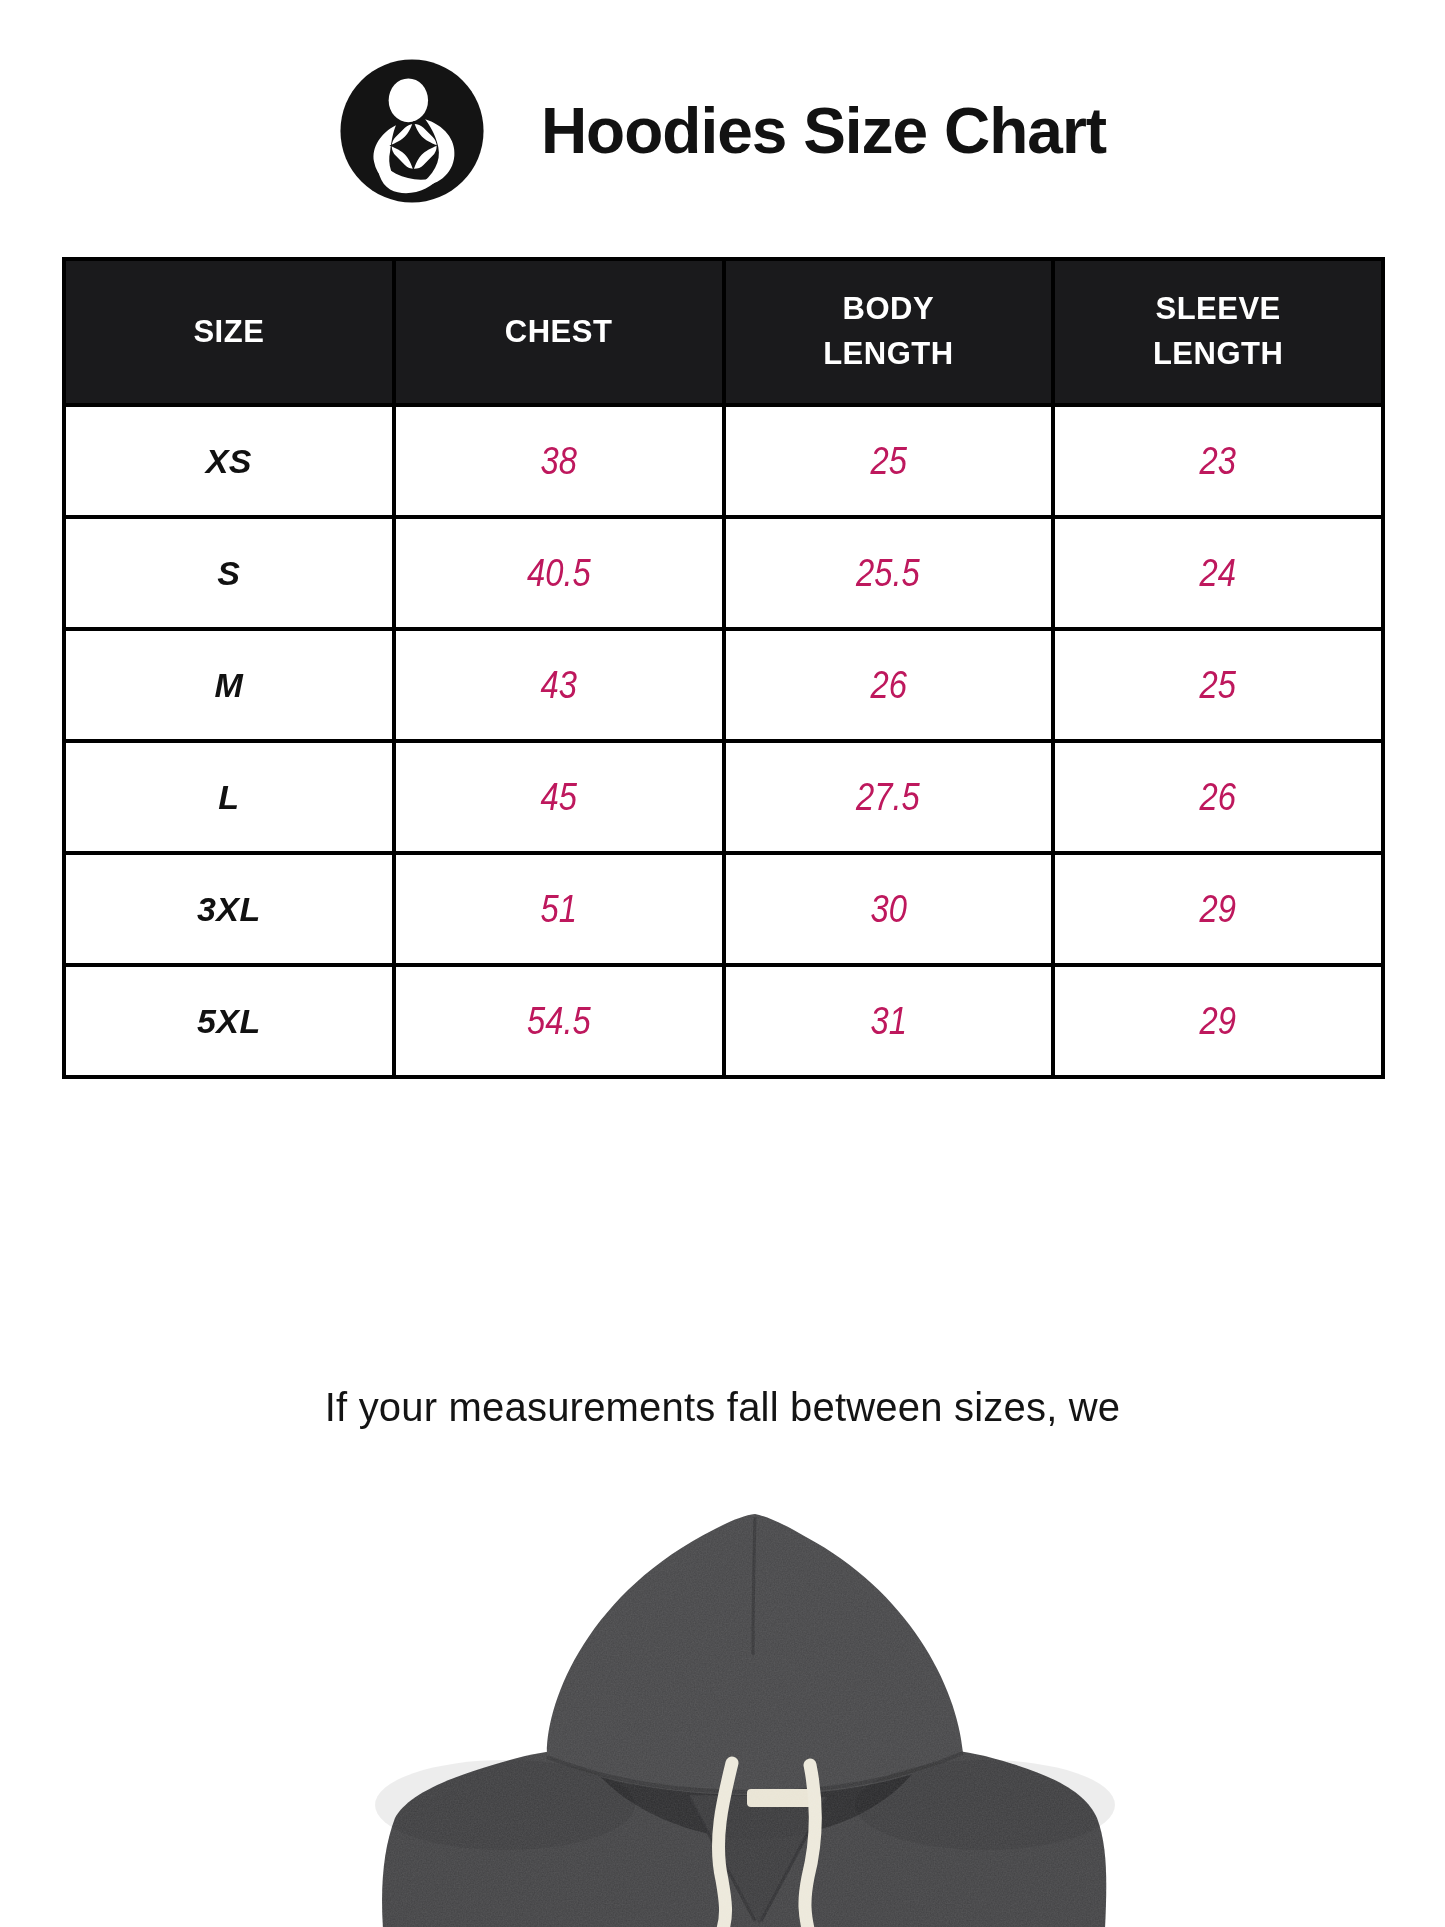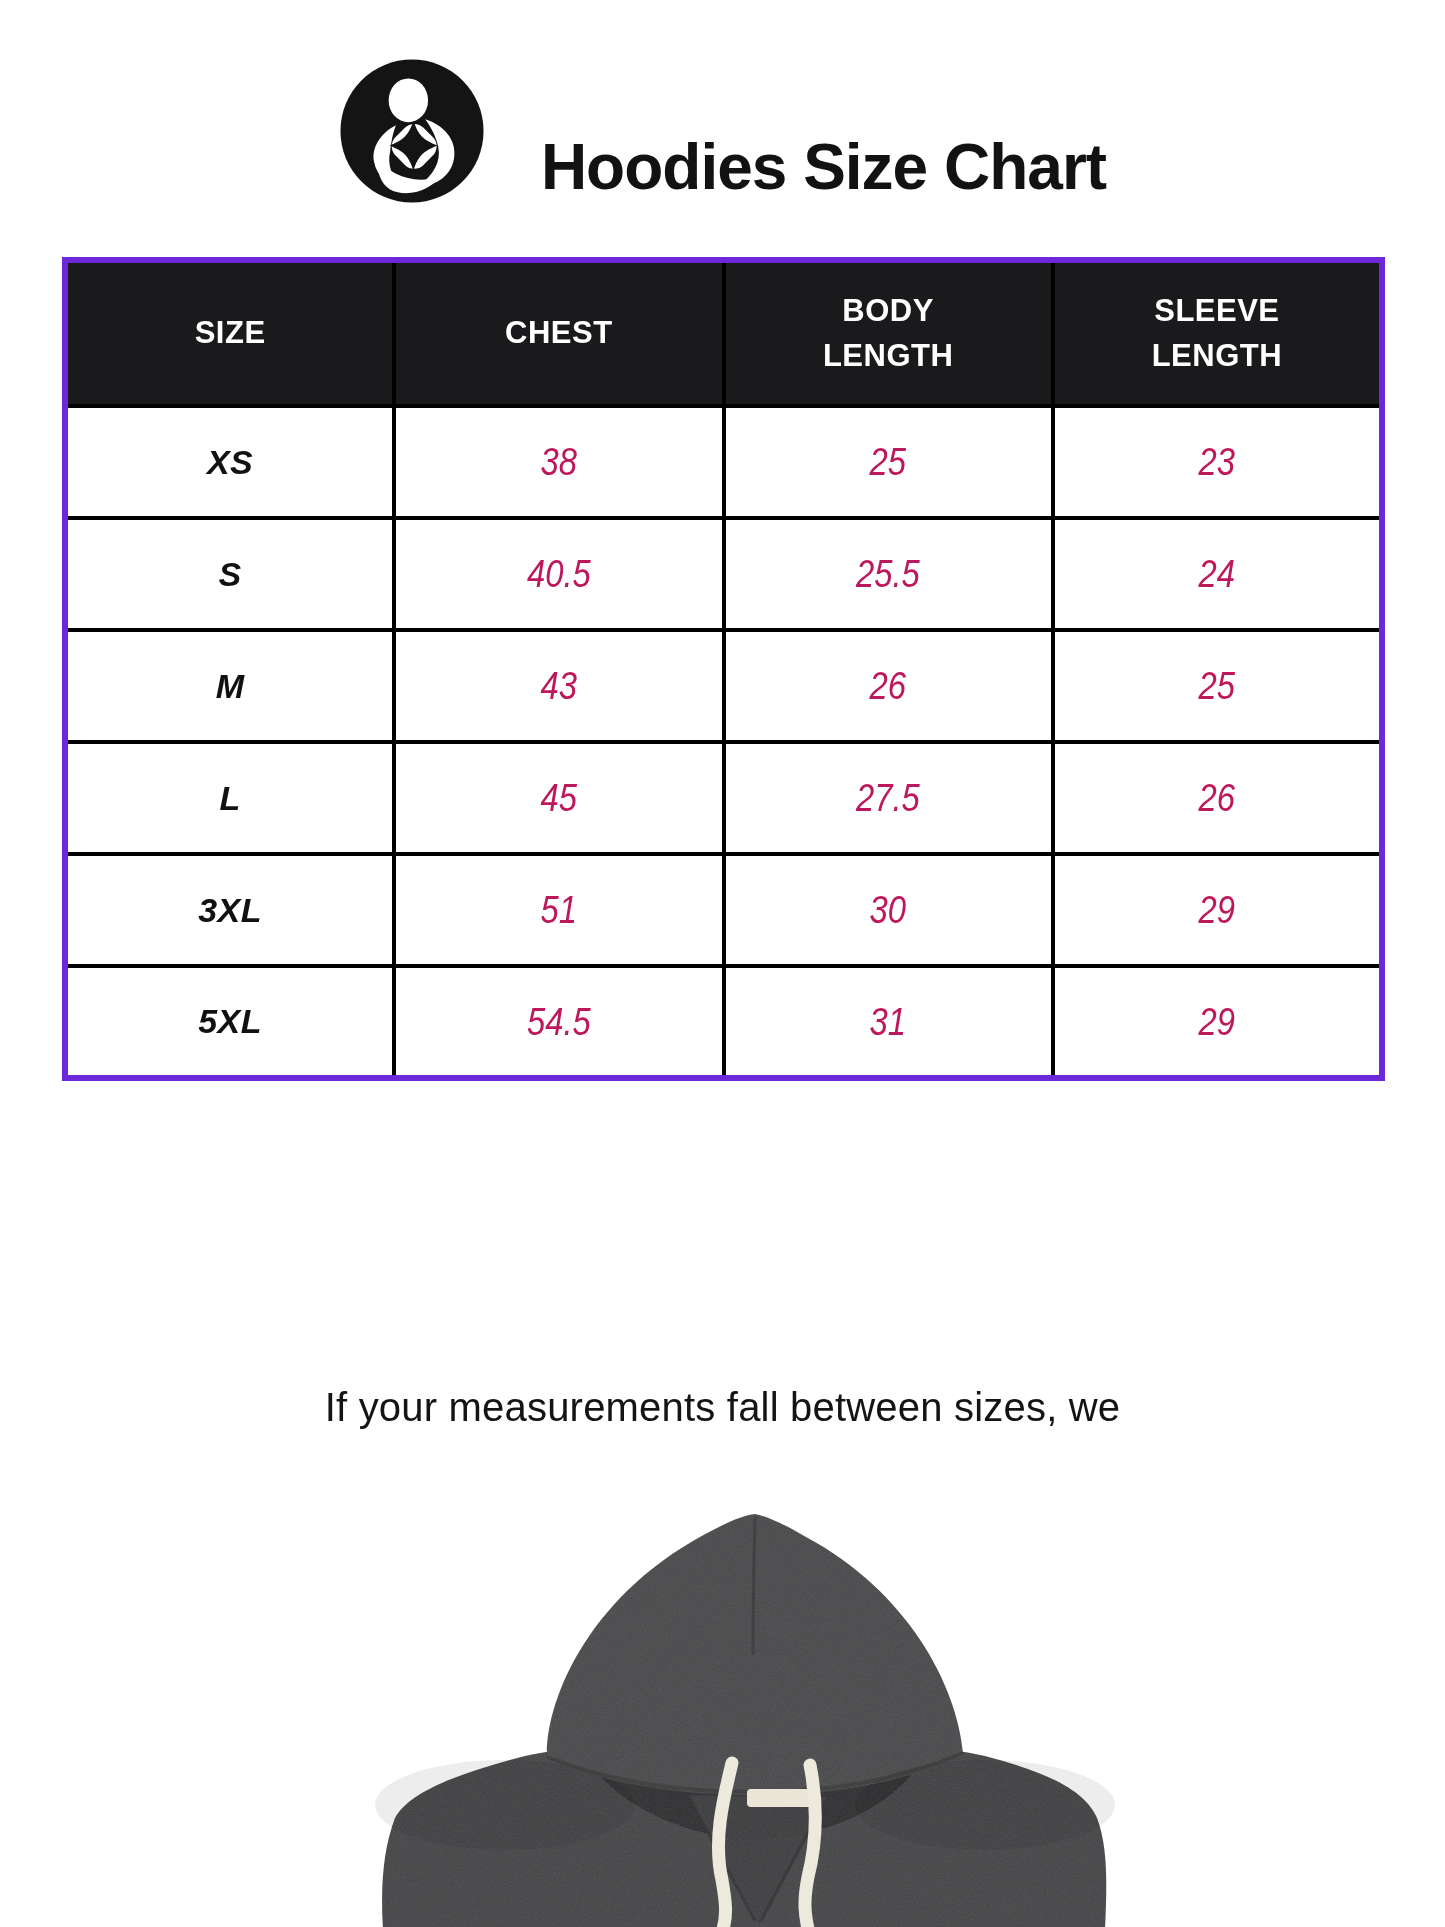--- a/index.html
+++ b/index.html
@@ -9,34 +9,34 @@
     background:#ffffff;
     font-family:"Liberation Sans", sans-serif;
     overflow:hidden;
     position:relative;
   }
   .page{position:relative;width:1445px;height:1927px;background:#fff;}
 
   
   .brand-row{
     position:absolute;left:0;right:0;top:58px;
-    display:flex;align-items:flex-end;justify-content:center;gap:56px;
+    display:flex;align-items:center;justify-content:center;gap:56px;
   }
   .logo{width:146px;height:146px;flex:0 0 auto;}
   .page-title{
     font-size:64px;font-weight:800;color:#121212;
     letter-spacing:-1px;
     font-family:"Liberation Sans", sans-serif;
   }
 
   
   table.size-chart{
     position:absolute;left:62px;top:257px;width:1323px;
     border-collapse:collapse;table-layout:fixed;
-    border:6px solid #6d28d9;
+    border:2px solid #6d28d9;
   }
   table.size-chart th, table.size-chart td{
     border:4px solid #000;text-align:center;vertical-align:middle;
   }
   table.size-chart thead tr{height:146px;}
   table.size-chart tbody tr{height:112px;font-style:italic;}
   th.col-header{
     background:#1a1a1c;color:#ffffff;
     font-size:31px;font-weight:700;letter-spacing:0.5px;
   }

